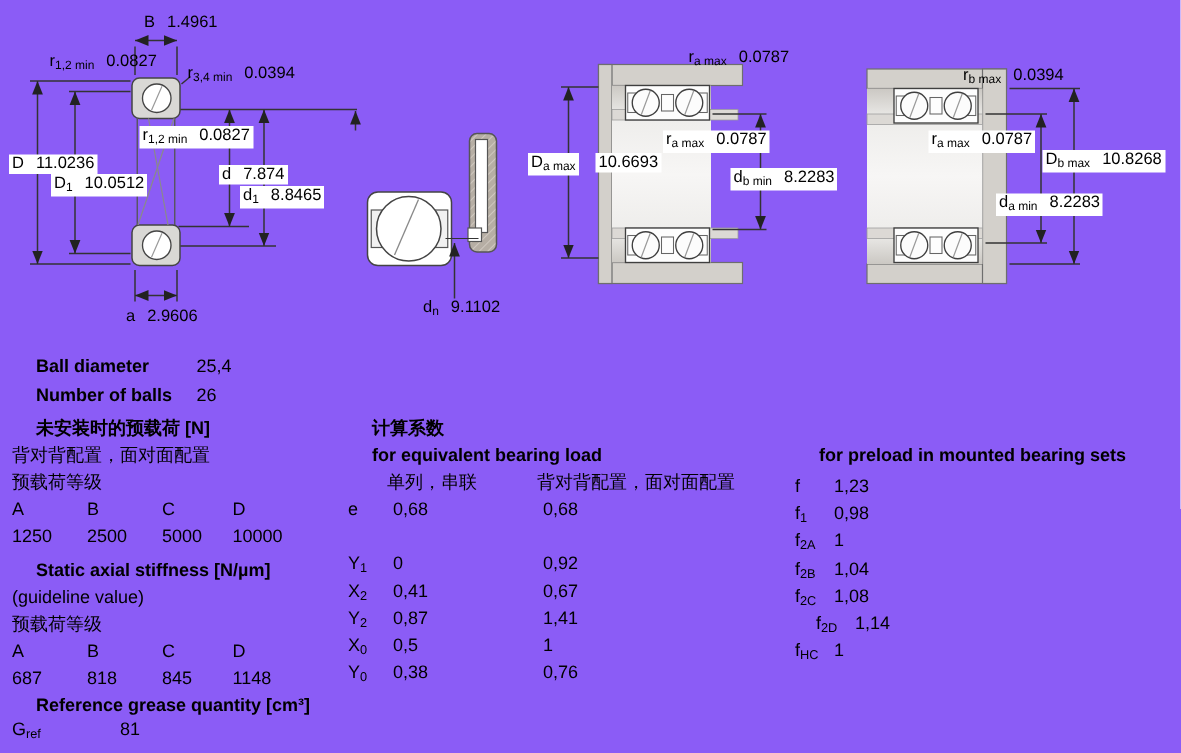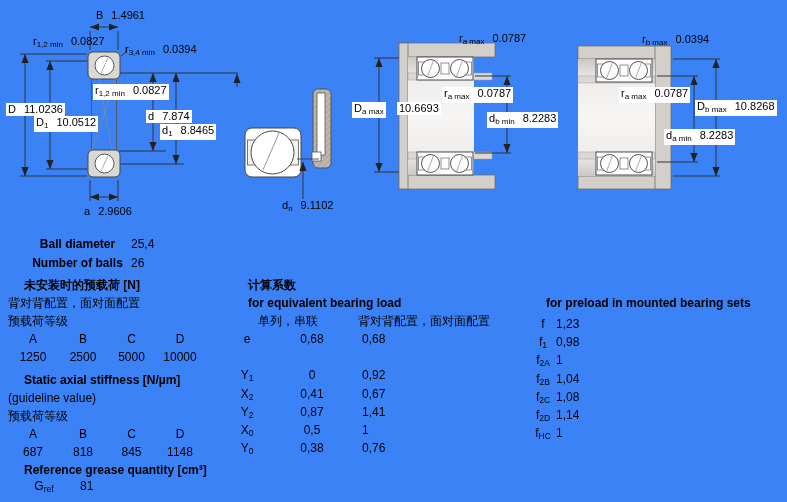--- a/index.html
+++ b/index.html
@@ -1,17 +1,17 @@
 <!DOCTYPE html>
 <html><head>
 <meta charset="utf-8">
 <style>
   html,body{margin:0;padding:0;background:#fff;}
-  .sheet{position:relative;width:787px;height:502px;background:#3b82f6;
-         font-family:"Liberation Sans",sans-serif;color:#000;overflow:hidden;text-align:center;}
+  .sheet{position:relative;width:787px;height:502px;background:#8b5cf6;
+         font-family:"Liberation Sans",sans-serif;color:#000;overflow:hidden;}
   svg{position:absolute;left:0;top:0;}
   
   .lbl{position:absolute;font-size:11px;line-height:13px;white-space:nowrap;}
   .lbl .sub{font-size:8px;vertical-align:-2px;}
   .lbl .val{margin-left:8px;}
   .bg{background:#fff;padding:0 2px;}
   
   .t{position:absolute;font-size:12px;line-height:14px;white-space:nowrap;}
   .b{font-weight:bold;padding-left:16px;}
   .nb{font-weight:normal;}
@@ -155,21 +155,21 @@
   <div class="lbl bg" style="left:160px;top:124px"><span>d</span><span class="sub">1</span><span class="val">8.8465</span></div>
   <div class="lbl" style="left:84px;top:205px"><span>a</span><span class="val">2.9606</span></div>
   <div class="lbl" style="left:282px;top:199px"><span>d</span><span class="sub">n</span><span class="val">9.1102</span></div>
 
   <div class="lbl" style="left:459px;top:32px"><span>r</span><span class="sub">a max</span><span class="val">0.0787</span></div>
   <div class="lbl bg" style="left:442px;top:87px"><span>r</span><span class="sub">a max</span><span class="val">0.0787</span></div>
   <div class="lbl bg" style="left:352px;top:102px"><span>D</span><span class="sub">a max</span></div>
   <div class="lbl bg" style="left:397px;top:102px"><span>10.6693</span></div>
   <div class="lbl bg" style="left:487px;top:112px"><span>d</span><span class="sub">b min</span><span class="val">8.2283</span></div>
 
-  <div class="lbl" style="left:642px;top:33px"><span>r</span><span class="sub">b max</span><span class="val">0.0394</span></div>
+  <div class="lbl" style="left:642px;top:44px"><span>r</span><span class="sub">b max</span><span class="val">0.0394</span></div>
   <div class="lbl bg" style="left:619px;top:87px"><span>r</span><span class="sub">a max</span><span class="val">0.0787</span></div>
   <div class="lbl bg" style="left:695px;top:100px"><span>D</span><span class="sub">b max</span><span class="val">10.8268</span></div>
   <div class="lbl bg" style="left:664px;top:129px"><span>d</span><span class="sub">a min</span><span class="val">8.2283</span></div>
 
   <div class="t b" style="left:8px;top:237px"><span class="ll">Ball diameter</span><span class="nb">25,4</span></div>
   <div class="t b" style="left:8px;top:256px"><span class="ll">Number of balls</span><span class="nb">26</span></div>
 
   <div class="t b" style="left:8px;top:278px">未安装时的预载荷 [N]</div>
   <div class="t" style="left:8px;top:296px">背对背配置，面对面配置</div>
   <div class="t" style="left:8px;top:314px">预载荷等级</div>
@@ -207,16 +207,16 @@
   <div class="t" style="left:232px;top:423px"><span class="csym"><span>X</span><span class="sub2">0</span></span><span class="cv1">0,5</span><span>1</span></div>
   <div class="t" style="left:232px;top:441px"><span class="csym"><span>Y</span><span class="sub2">0</span></span><span class="cv1">0,38</span><span>0,76</span></div>
 
   <div class="t b" style="left:530px;top:296px">for preload in mounted bearing sets</div>
 
   <div class="t" style="left:530px;top:317px"><span class="fsym"><span>f</span><span class="sub2"></span></span><span>1,23</span></div>
   <div class="t" style="left:530px;top:335px"><span class="fsym"><span>f</span><span class="sub2">1</span></span><span>0,98</span></div>
   <div class="t" style="left:530px;top:353px"><span class="fsym"><span>f</span><span class="sub2">2A</span></span><span>1</span></div>
   <div class="t" style="left:530px;top:372px"><span class="fsym"><span>f</span><span class="sub2">2B</span></span><span>1,04</span></div>
   <div class="t" style="left:530px;top:390px"><span class="fsym"><span>f</span><span class="sub2">2C</span></span><span>1,08</span></div>
-  <div class="t" style="left:530px;top:408px"><span class="fsym"><span>f</span><span class="sub2">2D</span></span><span>1,14</span></div>
+  <div class="t" style="left:544px;top:408px"><span class="fsym"><span>f</span><span class="sub2">2D</span></span><span>1,14</span></div>
   <div class="t" style="left:530px;top:426px"><span class="fsym"><span>f</span><span class="sub2">HC</span></span><span>1</span></div>
 
 </div>
 
 </body></html>

